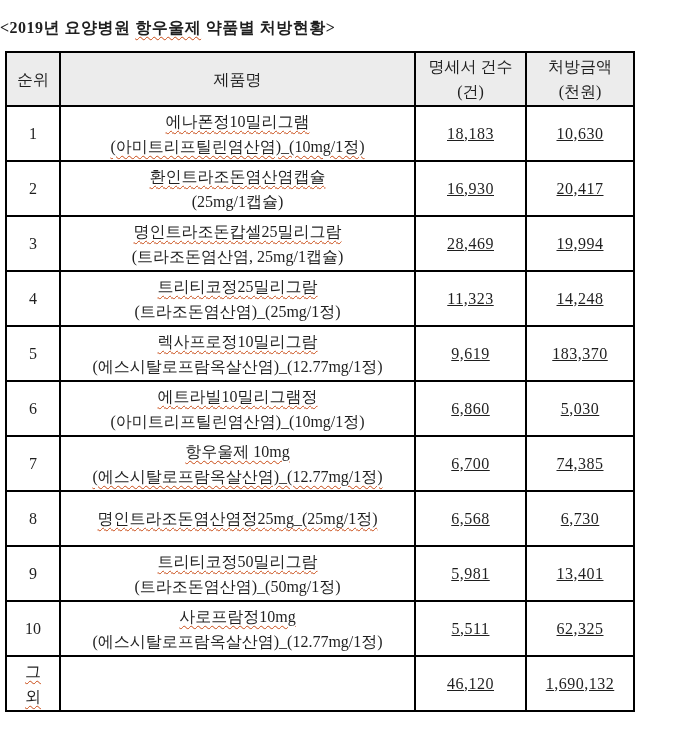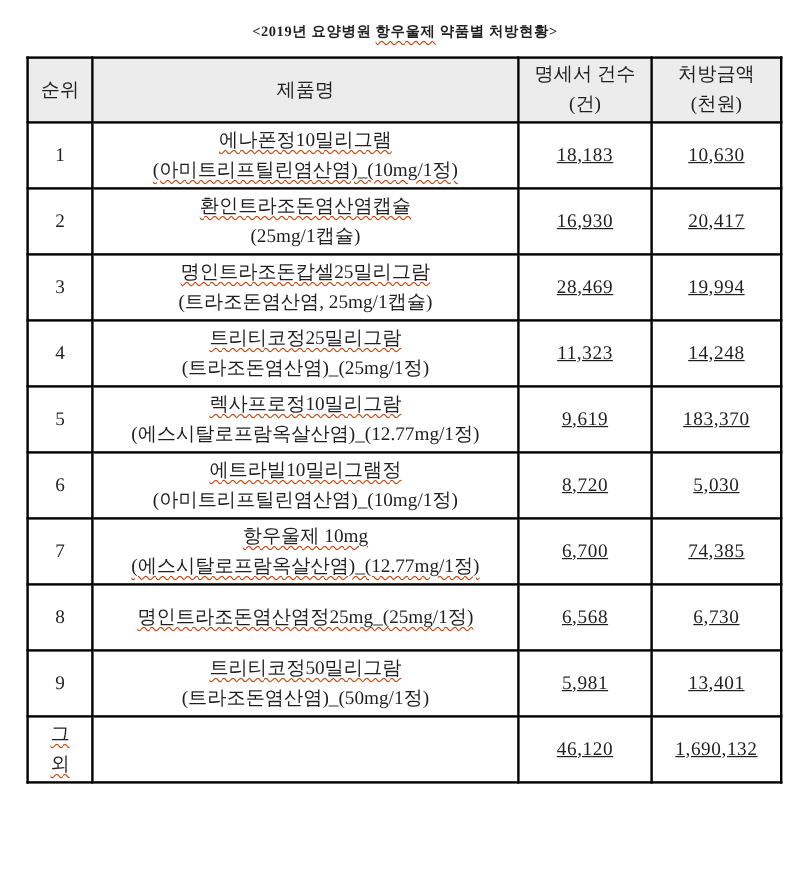--- a/index.html
+++ b/index.html
@@ -16,30 +16,29 @@
     width: 675px;
     height: 731px;
     background: var(--page-bg);
     font-family: "Liberation Serif", "DejaVu Serif", serif;
     color: var(--text-color);
     overflow: hidden;
   }
   .page { padding-top: 18px; }
   .title {
     margin: 0 0 12px 0;
-    text-align: center;
-    font-size: 12px;
+    font-size: 16px;
     font-weight: bold;
     letter-spacing: 0.5px;
     color: var(--text-color);
   }
   table.rx {
     border-collapse: collapse;
     table-layout: fixed;
-    margin-left: 22px;
+    margin-left: 5px;
     width: 628px;
   }
   table.rx th, table.rx td {
     border: 2px solid var(--border-color);
     text-align: center;
     vertical-align: middle;
     font-size: 16px;
     font-weight: normal;
     padding: 1px 4px;
     overflow: hidden;
@@ -138,21 +137,21 @@
           </td>
           <td class="num">9,619</td>
           <td class="num">183,370</td>
         </tr>
         <tr>
           <td>6</td>
           <td>
             <span class="cl sq">에트라빌10밀리그램정</span>
             <span class="cl">(아미트리프틸린염산염)_(10mg/1정)</span>
           </td>
-          <td class="num">8,720</td>
+          <td class="num">6,860</td>
           <td class="num">5,030</td>
         </tr>
         <tr>
           <td>7</td>
           <td>
             <span class="cl sq">항우울제 10mg</span>
             <span class="cl sq">(에스시탈로프람옥살산염)_(12.77mg/1정)</span>
           </td>
           <td class="num">6,700</td>
           <td class="num">74,385</td>
@@ -168,20 +167,29 @@
         <tr>
           <td>9</td>
           <td>
             <span class="cl sq">트리티코정50밀리그람</span>
             <span class="cl">(트라조돈염산염)_(50mg/1정)</span>
           </td>
           <td class="num">5,981</td>
           <td class="num">13,401</td>
         </tr>
         <tr>
+          <td>10</td>
+          <td>
+            <span class="cl sq">사로프람정10mg</span>
+            <span class="cl">(에스시탈로프람옥살산염)_(12.77mg/1정)</span>
+          </td>
+          <td class="num">5,511</td>
+          <td class="num">62,325</td>
+        </tr>
+        <tr>
           <td>
             <span class="cl sq">그</span>
             <span class="cl sq">외</span>
           </td>
           <td></td>
           <td class="num">46,120</td>
           <td class="num">1,690,132</td>
         </tr>
       </tbody>
   </table>

